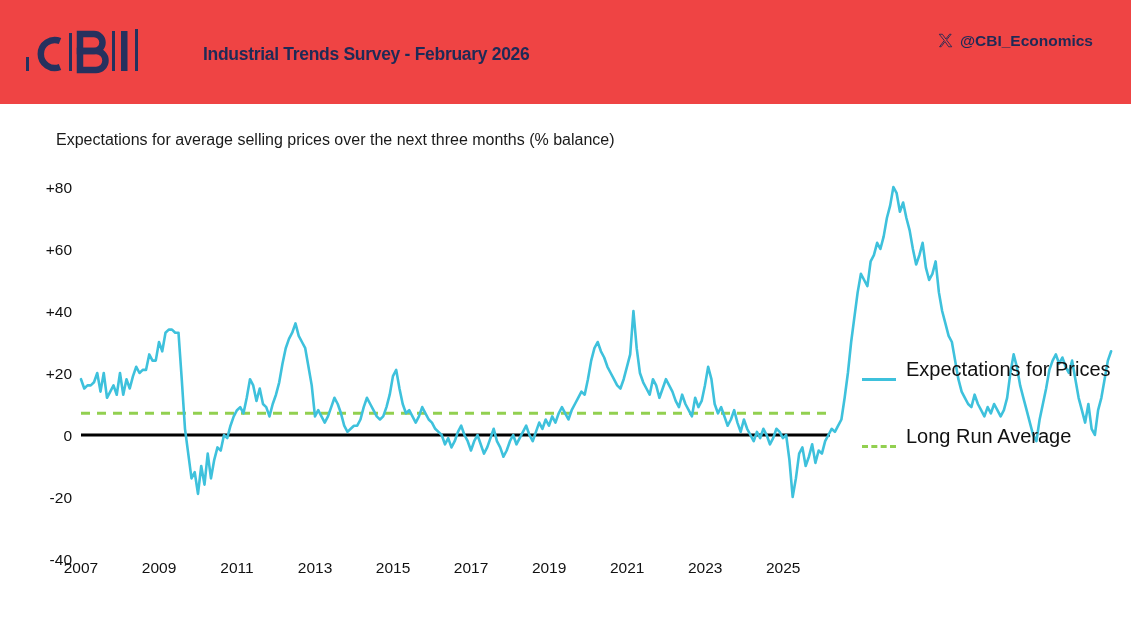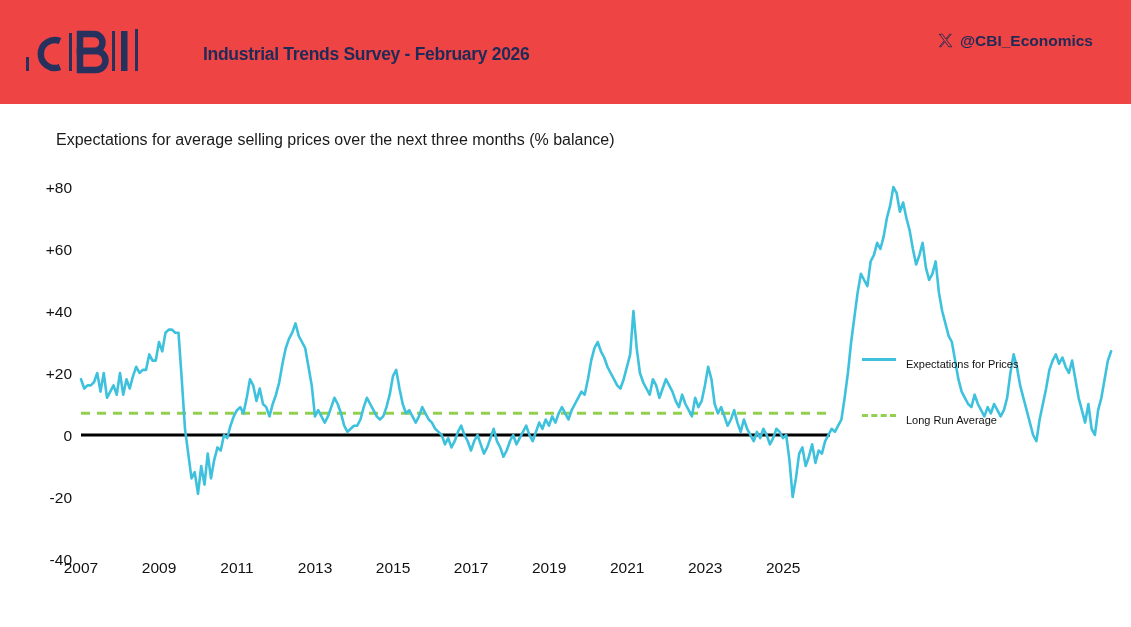--- a/index.html
+++ b/index.html
@@ -110,24 +110,24 @@
 
   
   .legend {
     position: absolute;
     left: 862px;
     top: 358px;
     width: 260px;
   }
   .legend-item {
     display: flex;
-    align-items: flex-start;
+    align-items: flex-end;
     gap: 10px;
     margin-bottom: 44px;
-    font-size: 11px;
+    font-size: 20px;
     color: #111111;
     white-space: nowrap;
   }
   .legend-swatch {
     width: 34px;
     height: 0;
     flex: 0 0 34px;
     border-top-width: 3px;
     border-top-style: solid;
   }

